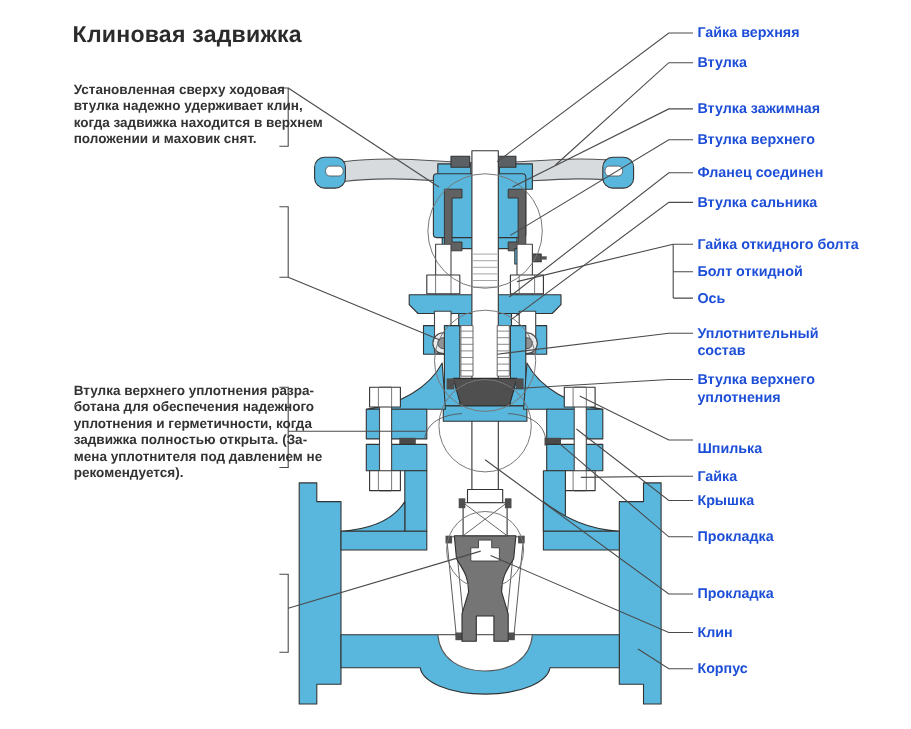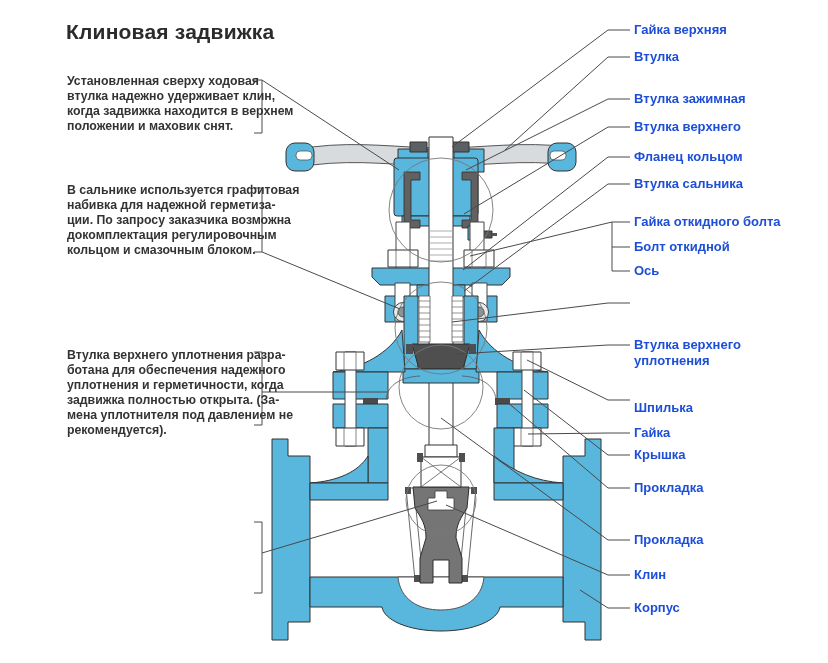--- a/index.html
+++ b/index.html
@@ -163,41 +163,38 @@
       <line x1="262" y1="553" x2="437" y2="501"></line>
     </g>
   </svg>
 
   <div class="title">Клиновая задвижка</div>
 
   <div class="note" style="top:74px">Установленная сверху ходовая
 втулка надежно удерживает клин,
 когда задвижка находится в верхнем
 положении и маховик снят.</div>
-  <div class="note" style="top:183px">В сальнике используется графитовая
-набивка для надежной герметиза-
-ции. По запросу заказчика возможна
-докомплектация регулировочным
-кольцом и смазочным блоком.</div>
   <div class="note" style="top:348px">Втулка верхнего уплотнения разра-
 ботана для обеспечения надежного
 уплотнения и герметичности, когда
 задвижка полностью открыта.  (За-
 мена уплотнителя под давлением не
 рекомендуется).</div>
 
   <div class="lbl" style="top:22px">Гайка верхняя</div>
   <div class="lbl" style="top:49px">Втулка</div>
   <div class="lbl" style="top:91px">Втулка зажимная</div>
   <div class="lbl" style="top:119px">Втулка верхнего</div>
-  <div class="lbl" style="top:149px">Фланец кольцом</div>
+  <div class="lbl" style="top:149px">Фланец соединен</div>
   <div class="lbl" style="top:176px">Втулка сальника</div>
   <div class="lbl" style="top:214px">Гайка откидного болта</div>
   <div class="lbl" style="top:239px">Болт откидной</div>
   <div class="lbl" style="top:263px">Ось</div>
+  <div class="lbl" style="top:295px">Уплотнительный
+состав</div>
   <div class="lbl" style="top:337px">Втулка верхнего
 уплотнения</div>
   <div class="lbl" style="top:400px">Шпилька</div>
   <div class="lbl" style="top:425px">Гайка</div>
   <div class="lbl" style="top:447px">Крышка</div>
   <div class="lbl" style="top:480px">Прокладка</div>
   <div class="lbl" style="top:532px">Прокладка</div>
   <div class="lbl" style="top:567px">Клин</div>
   <div class="lbl" style="top:600px">Корпус</div>
 

